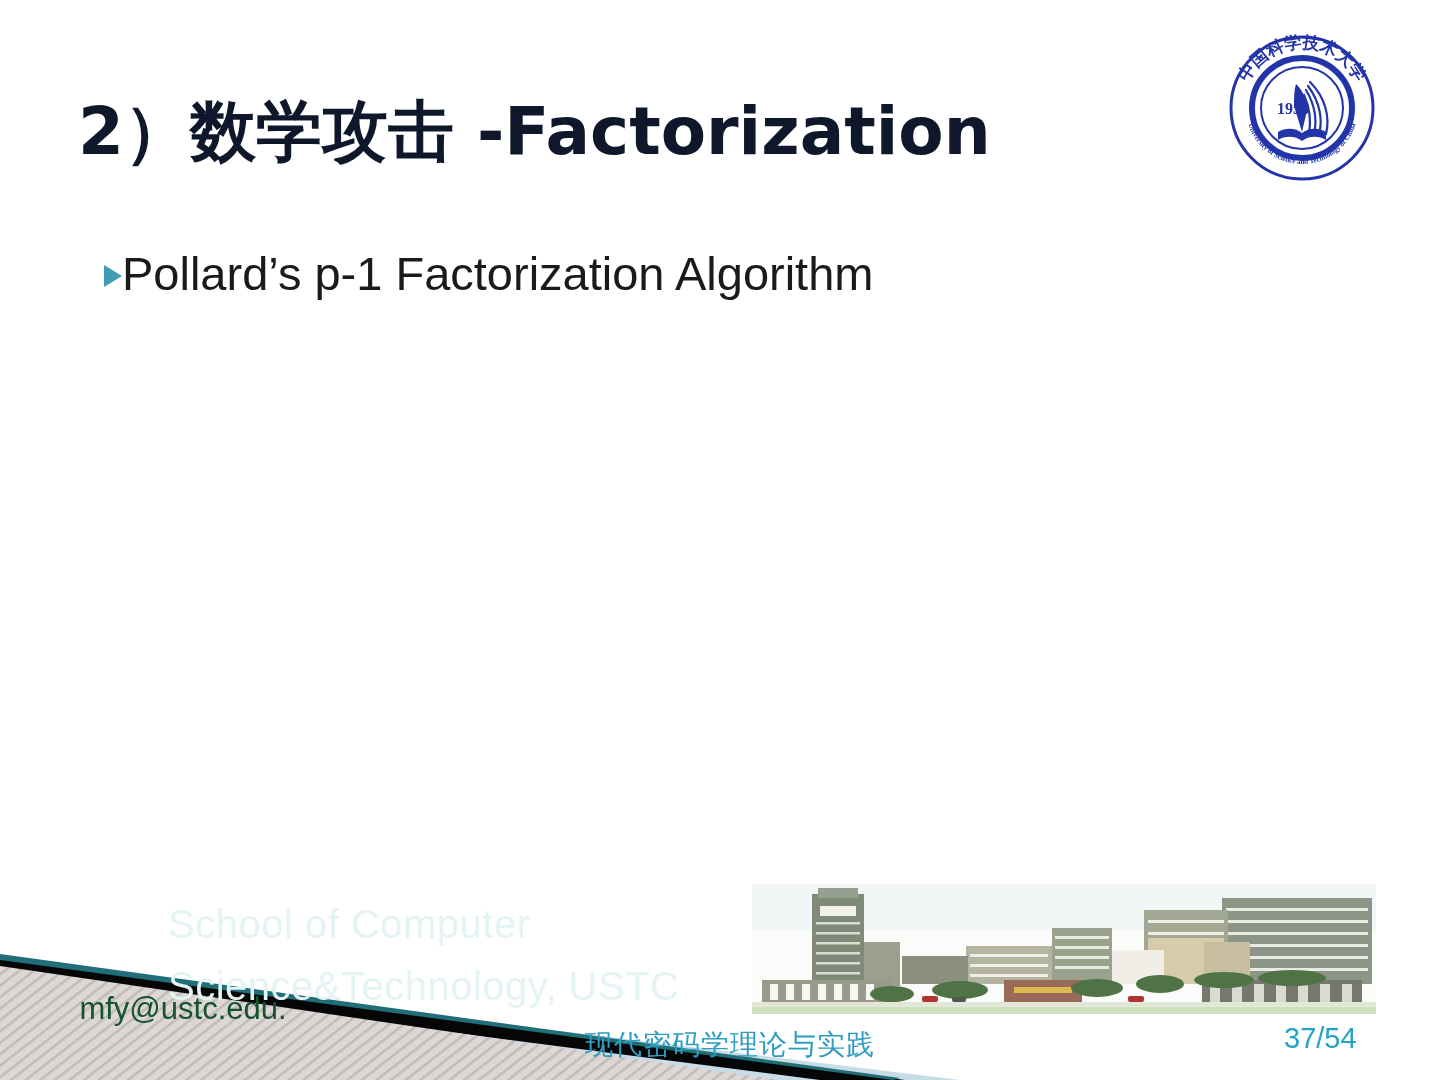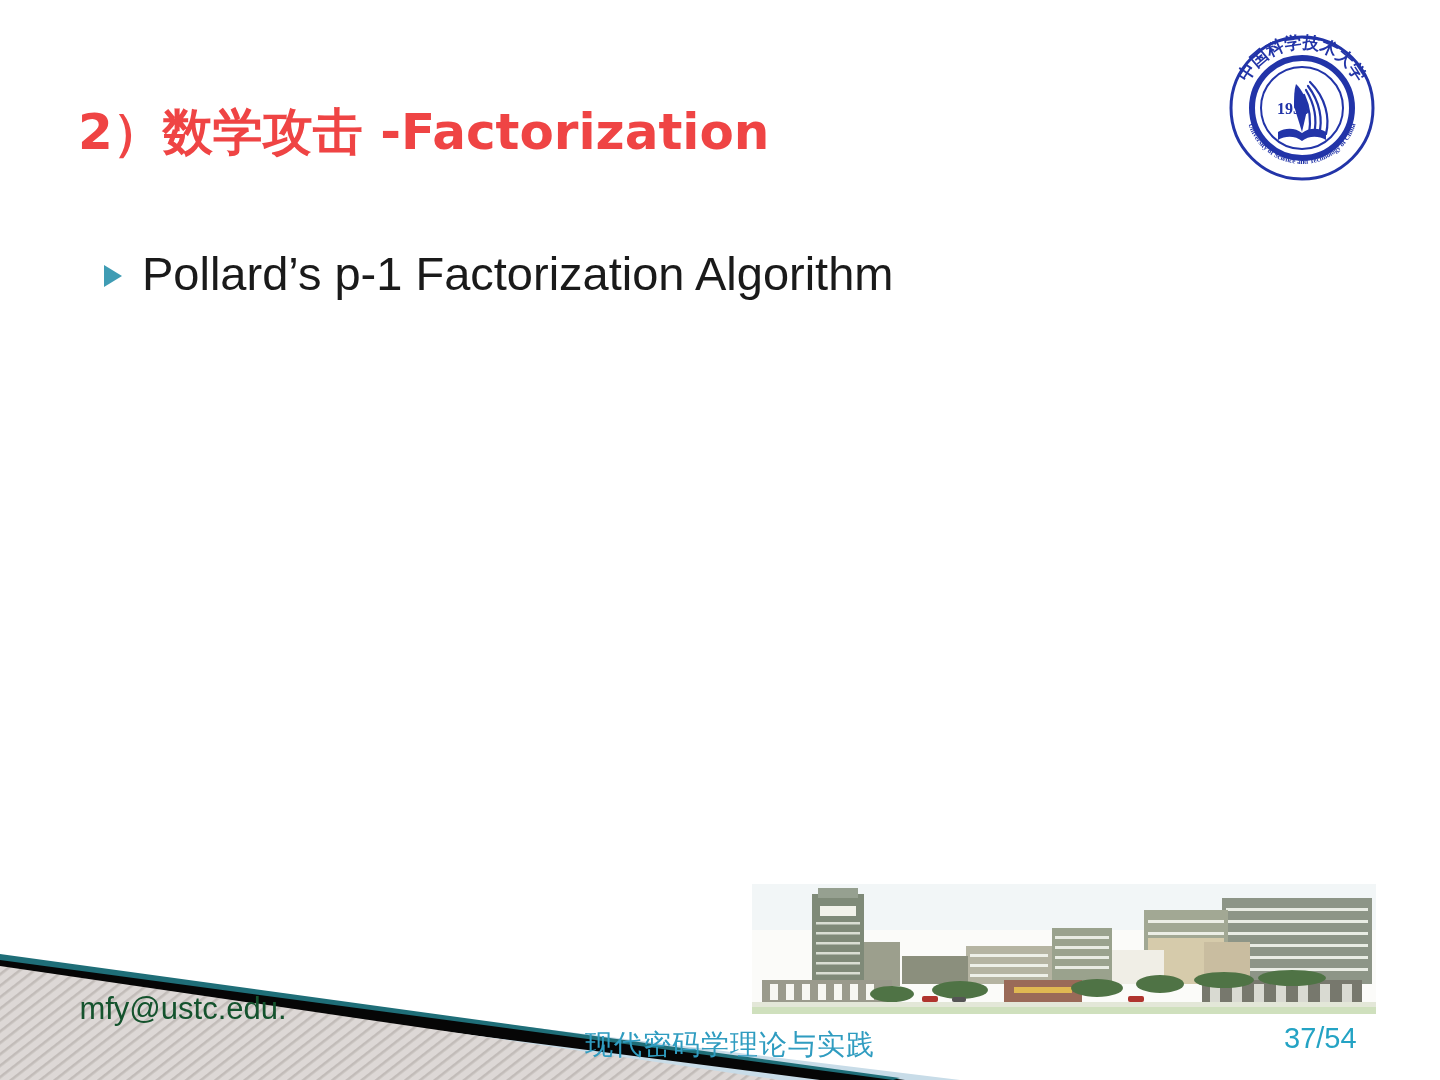--- a/index.html
+++ b/index.html
@@ -25,23 +25,23 @@
   
   #title-block {
     position: absolute;
     left: 78px;
     top: 84px;
     width: 1100px;
     height: 96px;
   }
   #slide-title {
     font-family: "DejaVu Sans", "Liberation Sans", sans-serif;
-    font-size: 50px;
+    font-size: 66px;
     font-weight: bold;
-    color: #ef4444;
+    color: #0f172a;
     letter-spacing: 0px;
     line-height: 96px;
     white-space: nowrap;
   }
 
   
   #logo {
     position: absolute;
     right: 58px;
     top: 28px;
@@ -52,21 +52,20 @@
   
   #body-block {
     position: absolute;
     left: 104px;
     top: 243px;
     width: 1200px;
   }
   .bullet-row {
     display: flex;
     align-items: flex-start;
-    gap: 20px;
   }
   .bullet-marker {
     flex: 0 0 auto;
     width: 0;
     height: 0;
     border-left: 18px solid #3f9cb4;
     border-top: 11px solid transparent;
     border-bottom: 11px solid transparent;
     margin-top: 22px;
   }
@@ -211,20 +210,24 @@
         <path d="M 0,96 L 780,210 L 0,210 Z"></path>
       </clipPath>
     </defs>
     <g clip-path="url(#triClip)">
       <rect x="0" y="90" width="800" height="125" fill="url(#hatch)"></rect>
     </g>
 
     <path d="M 0,86 L 780,210 L 760,210 L 0,96 Z" fill="#ffffff" opacity="0.0"></path>
   </svg>
 
+  <div id="watermark">
+    <div>School of Computer</div>
+    <div>Science&amp;Technology, USTC</div>
+  </div>
   <div id="watermark-email">
     <div>mfy@ustc.edu.</div>
   </div>
 
   <div id="campus-photo">
     <svg width="624" height="130" viewBox="0 0 624 130">
       <rect x="0" y="0" width="624" height="130" fill="#fbfbf9"></rect>
 
       <rect x="0" y="0" width="624" height="46" fill="#eef4f7" opacity="0.7"></rect>
 

